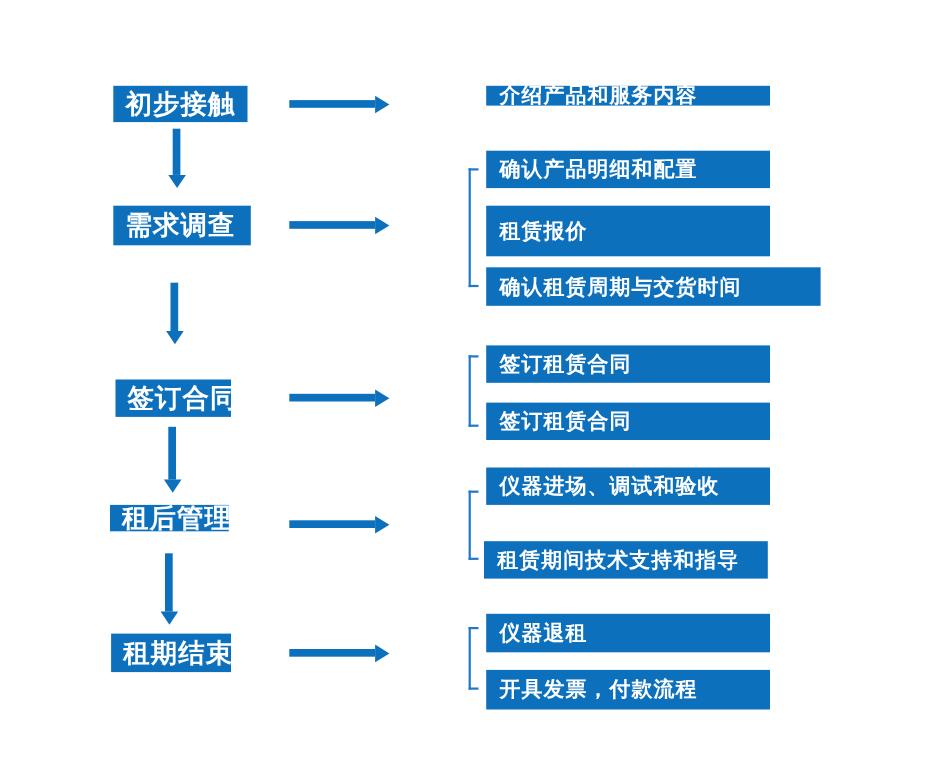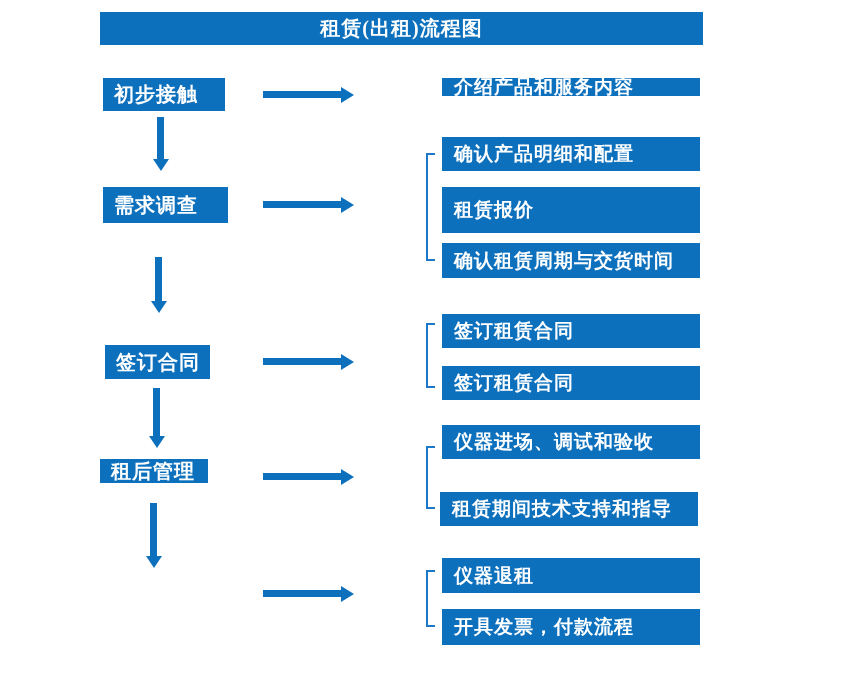--- a/index.html
+++ b/index.html
@@ -28,21 +28,21 @@
     box-sizing: border-box;
     display: flex;
     align-items: center;
     white-space: nowrap;
   }
   .title-bar {
     justify-content: center;
     font-size: 20px;
     letter-spacing: 1px;
   }
-  .stage { font-size: 20px; padding-left: 11px; letter-spacing: 1px; text-align: right; }
+  .stage { font-size: 24px; padding-left: 11px; letter-spacing: 1px; text-align: right; }
   .detail { font-size: 19px; padding-left: 12px; letter-spacing: 1px; }
   .harrow {
     position: absolute;
     height: 7px;
     background: var(--primary);
   }
   .harrow::after {
     content: "";
     position: absolute;
     left: 100%;
@@ -75,31 +75,31 @@
     box-sizing: border-box;
     border: 2px solid var(--bracket);
     border-right: none;
   }
 </style>
 </head>
 <body>
 
 <div class="canvas">
 
-  <div class="bluebox title-bar" style="left:100px;top:12px;width:603px;height:33px;">租赁(出租)流程图</div>
 
   <div class="bluebox stage" style="left:103px;top:78px;width:122px;height:33px;">初步接触</div>
   <div class="bluebox stage" style="left:103px;top:187px;width:125px;height:36px;">需求调查</div>
   <div class="bluebox stage" style="left:105px;top:345px;width:105px;height:34px;">签订合同</div>
   <div class="bluebox stage" style="left:100px;top:459px;width:108px;height:24px;">租后管理</div>
+  <div class="bluebox stage" style="left:101px;top:576px;width:109px;height:35px;">租期结束</div>
 
   <div class="bluebox detail" style="left:442px;top:78px;width:258px;height:18px;">介绍产品和服务内容</div>
   <div class="bluebox detail" style="left:442px;top:137px;width:258px;height:34px;">确认产品明细和配置</div>
   <div class="bluebox detail" style="left:442px;top:187px;width:258px;height:46px;">租赁报价</div>
-  <div class="bluebox detail" style="left:442px;top:243px;width:258px;height:35px;font-family:Liberation Mono, monospace;">确认租赁周期与交货时间</div>
+  <div class="bluebox detail" style="left:442px;top:243px;width:304px;height:35px;font-family:Liberation Mono, monospace;">确认租赁周期与交货时间</div>
   <div class="bluebox detail" style="left:442px;top:314px;width:258px;height:34px;">签订租赁合同</div>
   <div class="bluebox detail" style="left:442px;top:366px;width:258px;height:34px;">签订租赁合同</div>
   <div class="bluebox detail" style="left:442px;top:425px;width:258px;height:34px;">仪器进场、调试和验收</div>
   <div class="bluebox detail" style="left:440px;top:492px;width:258px;height:34px;">租赁期间技术支持和指导</div>
   <div class="bluebox detail" style="left:442px;top:558px;width:258px;height:35px;font-family:Liberation Mono, monospace;">仪器退租</div>
   <div class="bluebox detail" style="left:442px;top:609px;width:258px;height:36px;">开具发票，付款流程</div>
 
   <div class="harrow" style="left:263px;top:91px;width:78px;"></div>
   <div class="harrow" style="left:263px;top:201px;width:78px;"></div>
   <div class="harrow" style="left:263px;top:358px;width:78px;"></div>

